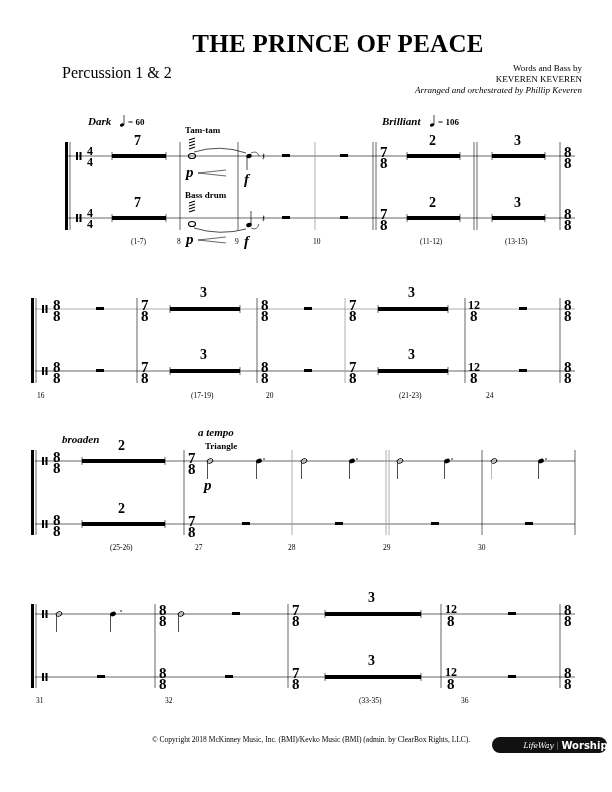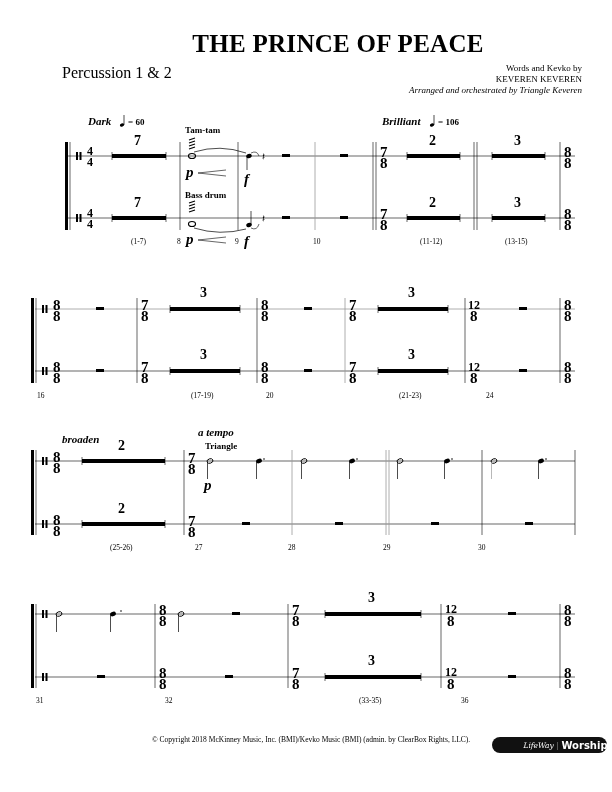--- a/index.html
+++ b/index.html
@@ -23,23 +23,23 @@
   .logo .lw { font-family: "DejaVu Serif", serif; font-style: italic; font-size: 7.5px; }
   .logo .sep { color: #bbb; }
   .logo .ws { font-family: "DejaVu Sans", sans-serif; font-weight: bold; font-size: 10px; }
 </style>
 </head>
 <body>
 
 <div class="abs title">THE PRINCE OF PEACE</div>
 <div class="abs part">Percussion 1 &amp; 2</div>
 <div class="abs credits">
-  <div>Words and Kevko by</div>
+  <div>Words and Bass by</div>
   <div>KEVEREN KEVEREN</div>
-  <div class="arr">Arranged and orchestrated by Triangle Keveren</div>
+  <div class="arr">Arranged and orchestrated by Phillip Keveren</div>
 </div>
 
 <svg class="score" width="612" height="792" viewBox="0 0 612 792">
   <defs>
     <g id="perc-clef">
         <rect x="0" y="-4" width="2" height="8" fill="#000"></rect>
         <rect x="3.5" y="-4" width="2" height="8" fill="#000"></rect>
       </g>
     <g id="whole-rest">
         <rect x="-4" y="-2" width="8" height="3" fill="#000"></rect>

